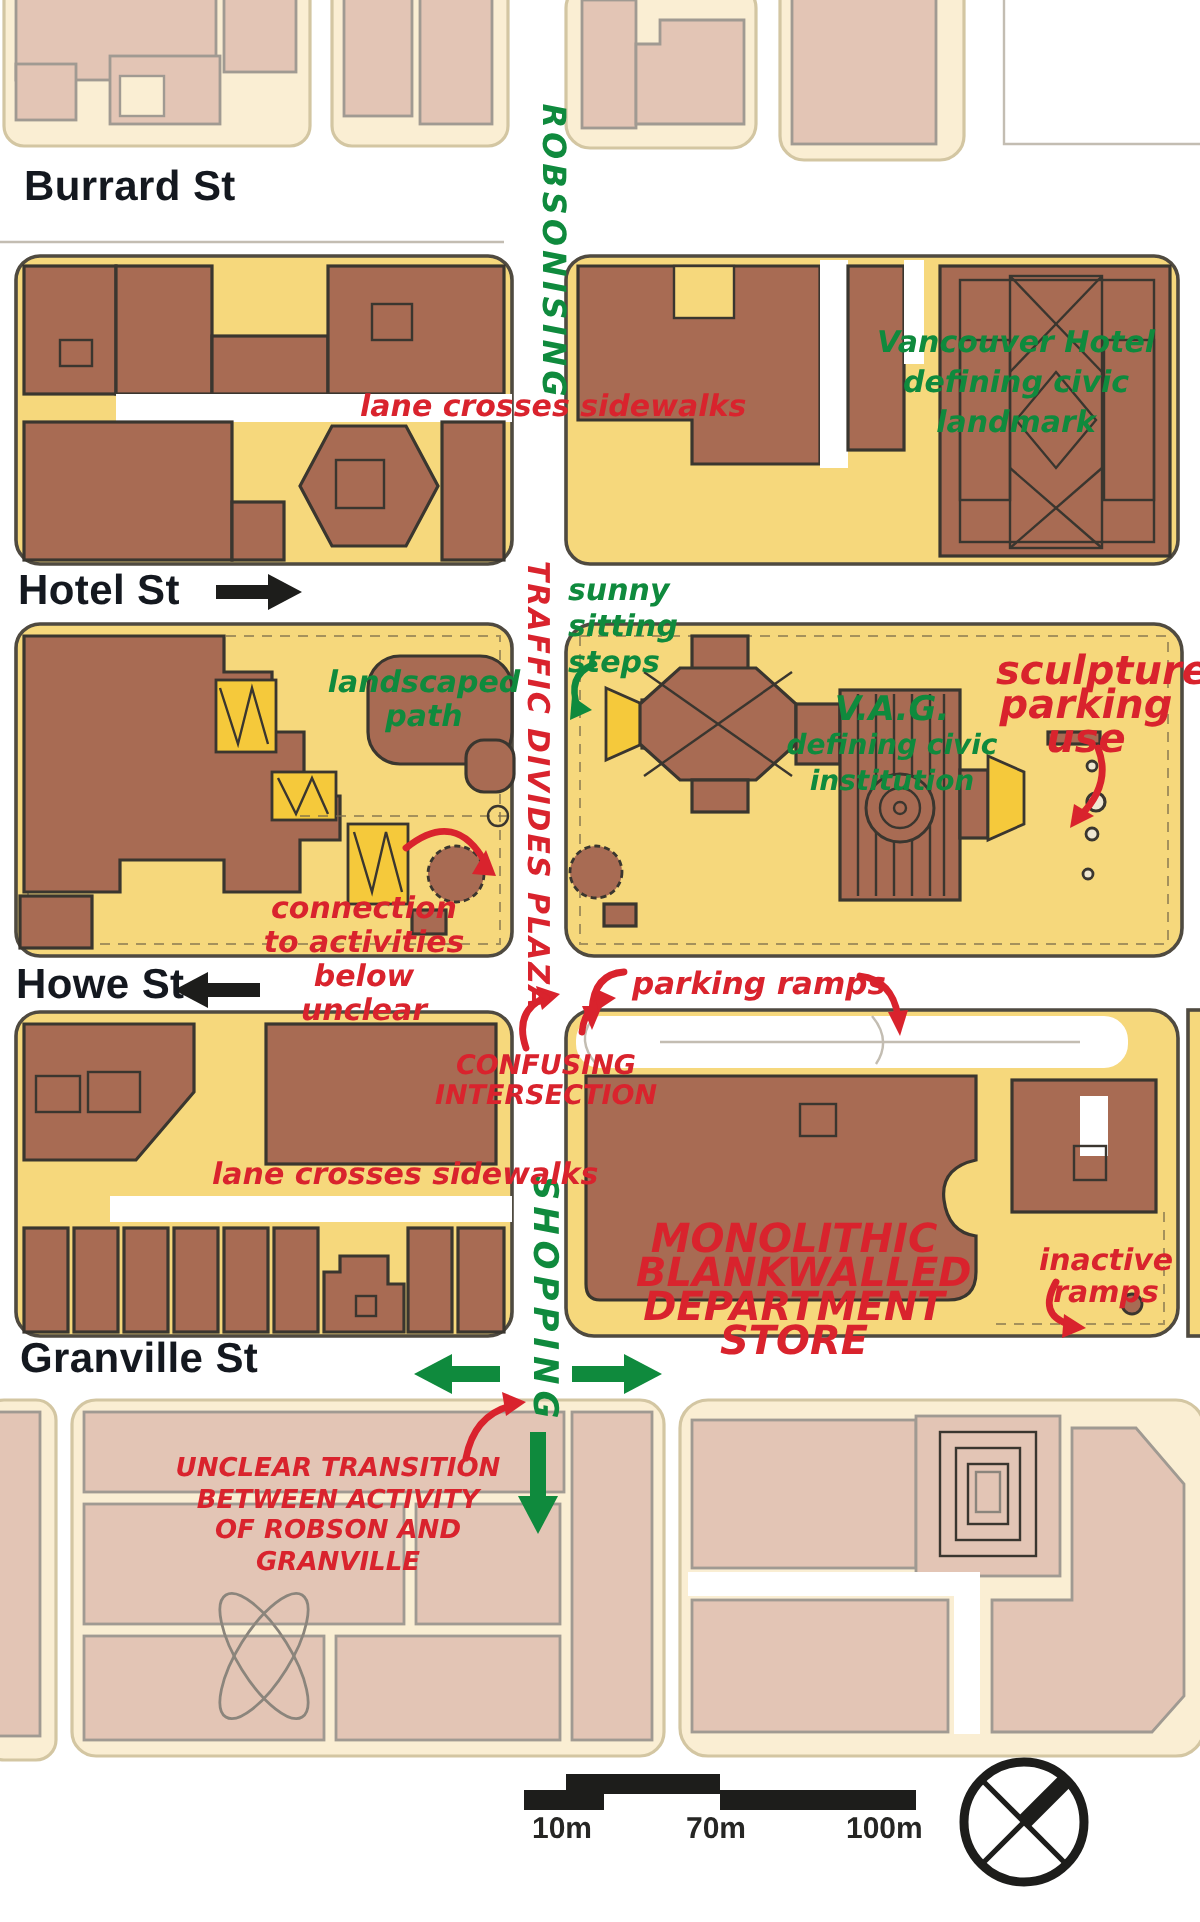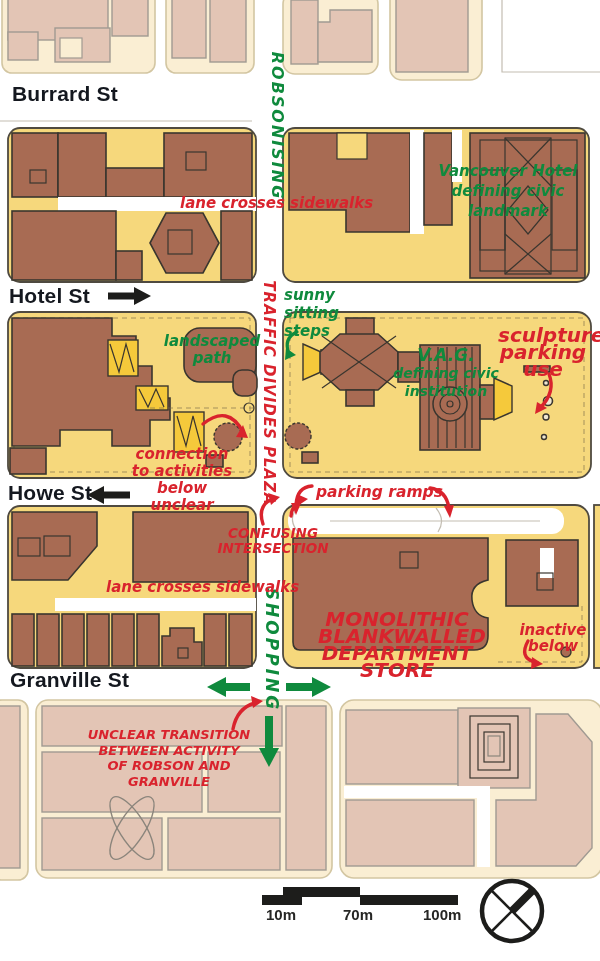--- a/index.html
+++ b/index.html
@@ -336,21 +336,21 @@
 
   <div class="lbl hand red multi" style="left:318px;top:563px;width:158px;font-size:20px;line-height:17px;font-weight:700;margin-top:48px;">
     <div>MONOLITHIC</div>
     <div>BLANKWALLED</div>
     <div>DEPARTMENT</div>
     <div>STORE</div>
   </div>
 
   <div class="lbl hand red multi" style="left:518px;top:622px;width:70px;font-size:15px;line-height:16px;">
     <div>inactive</div>
-    <div>below</div>
+    <div>ramps</div>
   </div>
 
   <div class="lbl hand red multi" style="left:80px;top:727px;width:178px;font-size:13px;line-height:15.5px;font-weight:700;">
     <div>UNCLEAR TRANSITION</div>
     <div>BETWEEN ACTIVITY</div>
     <div>OF ROBSON AND</div>
     <div>GRANVILLE</div>
   </div>
 
   <div class="lbl scale-lbl" style="left:266px;top:906px;">10m</div>

